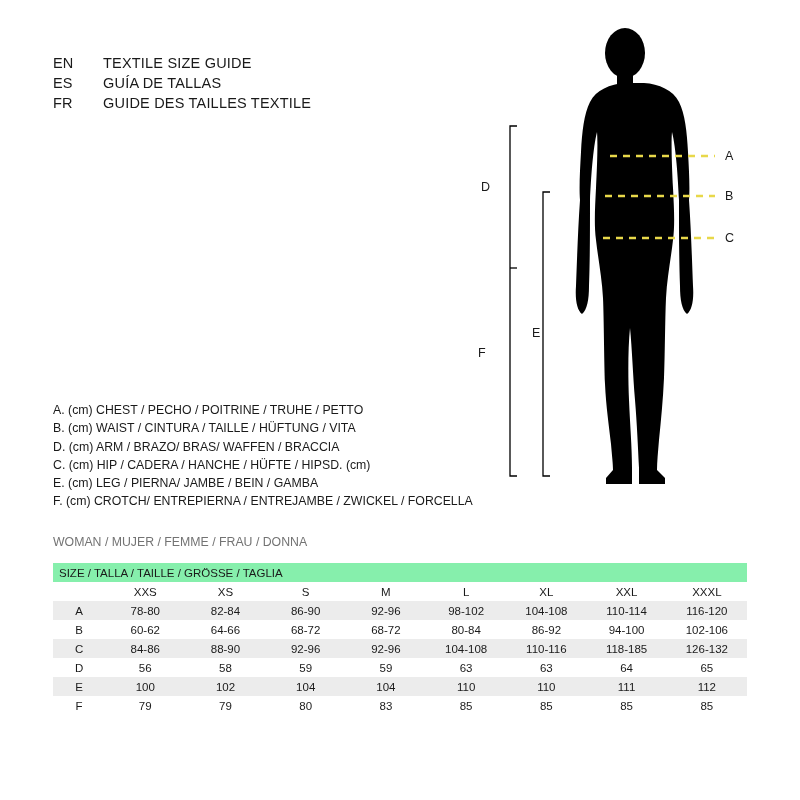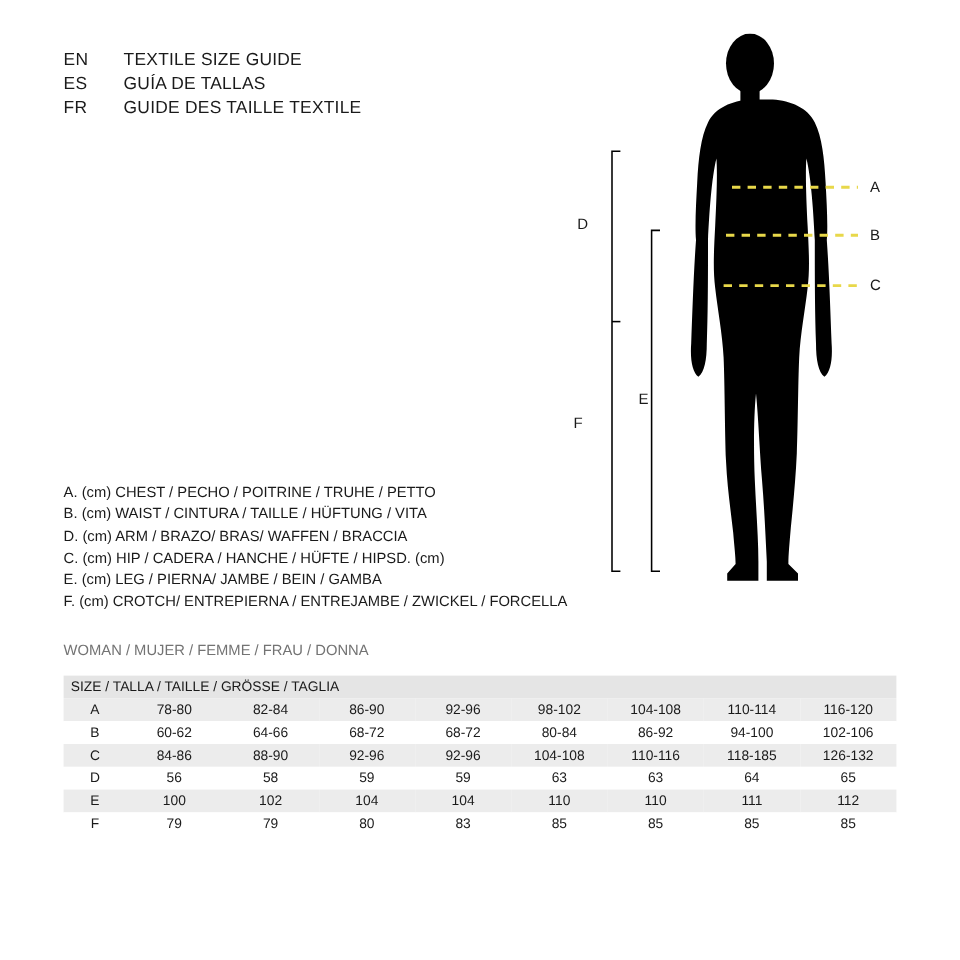--- a/index.html
+++ b/index.html
@@ -18,21 +18,21 @@
   .page {
     position: relative;
     width: 800px;
     height: 800px;
   }
 
   
   .title-block {
     position: absolute;
     left: 53px;
-    top: 40px;
+    top: 53px;
     width: 420px;
   }
   .title-row {
     display: flex;
     align-items: baseline;
     height: 20px;
     line-height: 20px;
   }
   .title-lang {
     width: 50px;
@@ -82,21 +82,21 @@
     color: #1a1a1a;
   }
   table.size-table td, table.size-table th {
     padding: 0;
     height: 19px;
     font-weight: normal;
     text-align: center;
     vertical-align: middle;
   }
   tr.head-row td {
-    background: #e5e5e5;
+    background: #86efac;
     text-align: left;
     padding-left: 6px;
     font-size: 11.5px;
     height: 19px;
   }
   tr.cols-row td {
     background: #ffffff;
     height: 19px;
   }
   tr.data-row.odd td { background: #ececec; }
@@ -133,21 +133,21 @@
     <div class="title-row">
       <span class="title-lang">EN</span>
       <span class="title-text">TEXTILE SIZE GUIDE</span>
     </div>
     <div class="title-row">
       <span class="title-lang">ES</span>
       <span class="title-text">GUÍA DE TALLAS</span>
     </div>
     <div class="title-row">
       <span class="title-lang">FR</span>
-      <span class="title-text">GUIDE DES TAILLE TEXTILE</span>
+      <span class="title-text">GUIDE DES TAILLES TEXTILE</span>
     </div>
   </div>
 
   <div class="figure">
     <svg width="310" height="470" viewBox="0 0 310 470" xmlns="http://www.w3.org/2000/svg">
 
       <g fill="#000000">
 
         <ellipse cx="165" cy="25" rx="20" ry="25"></ellipse>
 
@@ -227,20 +227,31 @@
   </div>
 
   <div class="legend-gender">WOMAN / MUJER / FEMME / FRAU / DONNA</div>
 
   <div class="table-wrap">
     <table class="size-table">
       <tbody>
         <tr class="head-row">
           <td colspan="9">SIZE / TALLA / TAILLE / GRÖSSE / TAGLIA</td>
         </tr>
+        <tr class="cols-row">
+          <td class="label-col"></td>
+          <td class="val-col">XXS</td>
+          <td class="val-col">XS</td>
+          <td class="val-col">S</td>
+          <td class="val-col">M</td>
+          <td class="val-col">L</td>
+          <td class="val-col">XL</td>
+          <td class="val-col">XXL</td>
+          <td class="val-col">XXXL</td>
+        </tr>
 
         <tr class="data-row odd">
           <td class="label-col">A</td>
           <td class="val-col">78-80</td>
           <td class="val-col">82-84</td>
           <td class="val-col">86-90</td>
           <td class="val-col">92-96</td>
           <td class="val-col">98-102</td>
           <td class="val-col">104-108</td>
           <td class="val-col">110-114</td>

